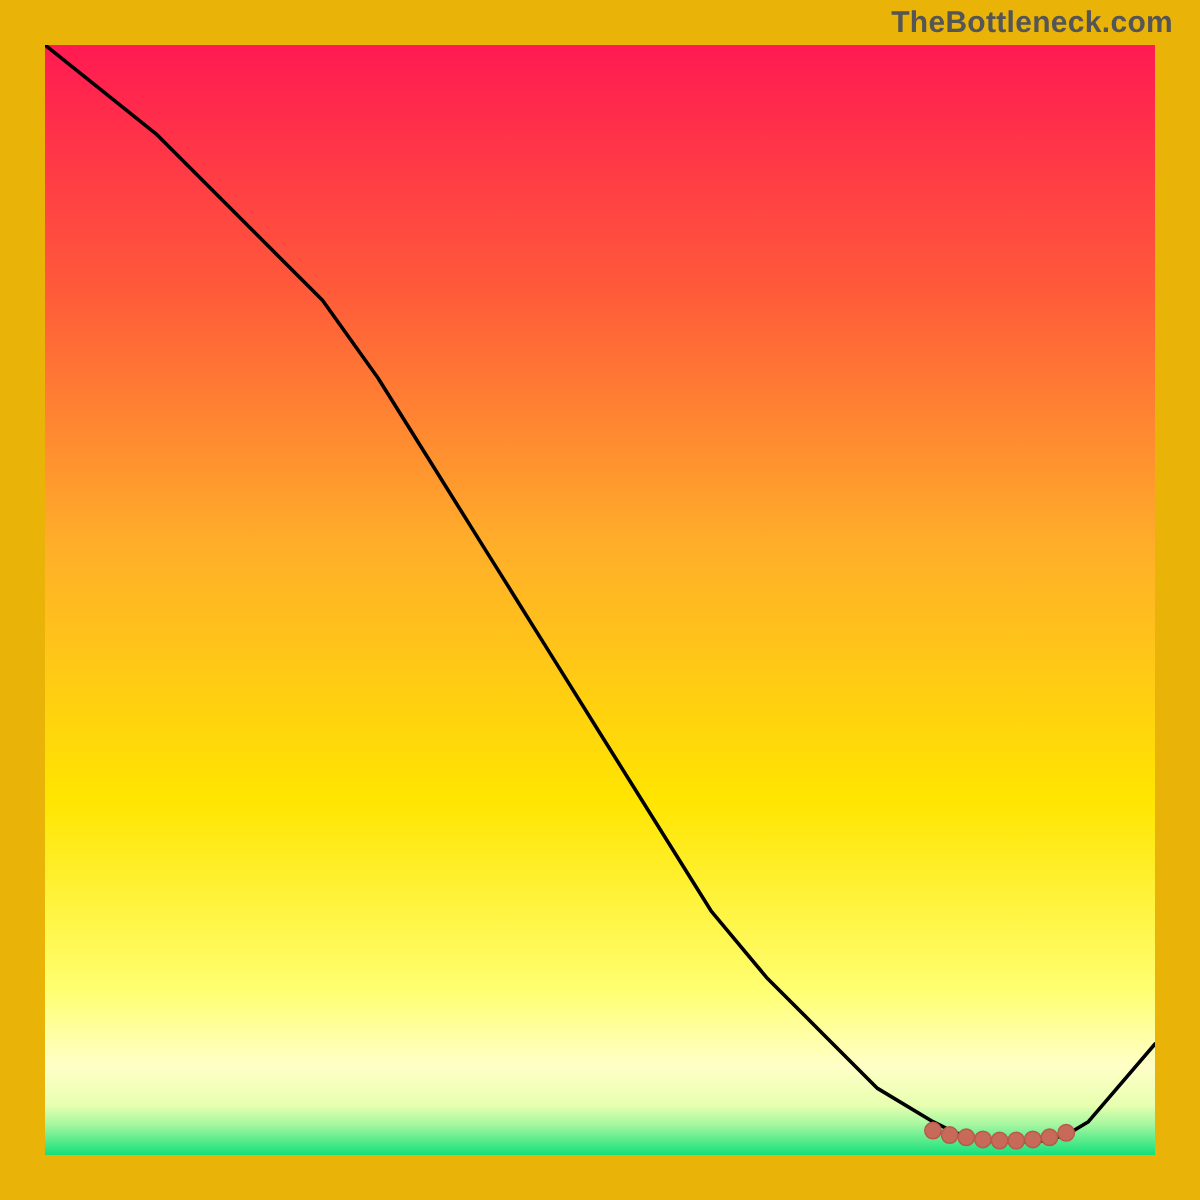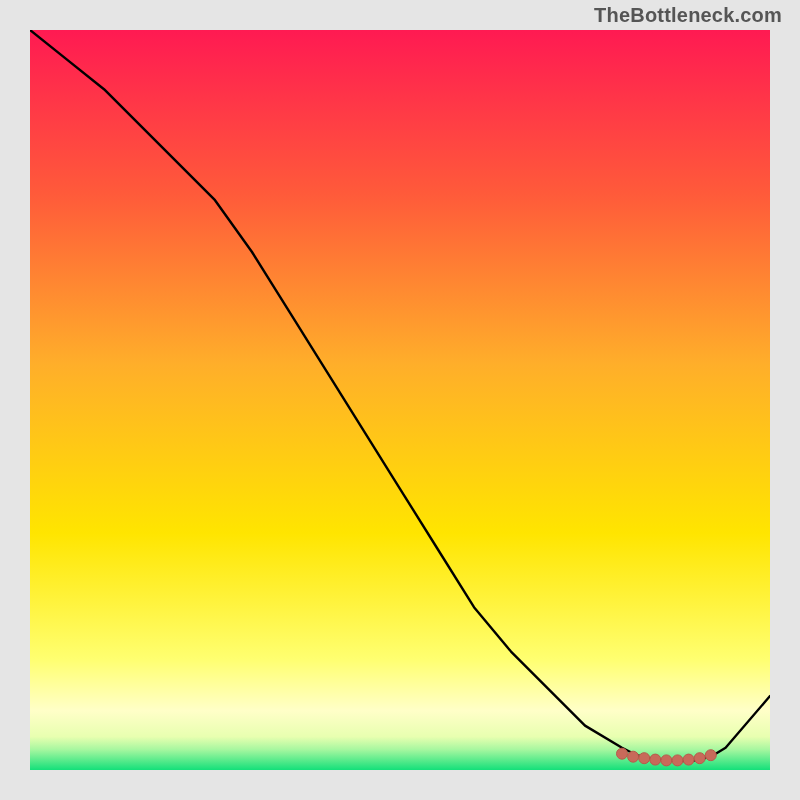--- a/index.html
+++ b/index.html
@@ -9,21 +9,21 @@
     height: 800px;
     background: #000;
     overflow: hidden;
     font-family: Arial, Helvetica, sans-serif;
   }
   .frame {
     position: absolute;
     left: 0; top: 0;
     width: 800px;
     height: 800px;
-    background: #e5e5e5;
+    background: #eab308;
   }
   .watermark {
     position: absolute;
     top: 4px;
     right: 18px;
     font-size: 20px;
     font-weight: 600;
     color: #555;
     letter-spacing: 0.2px;
     user-select: none;

